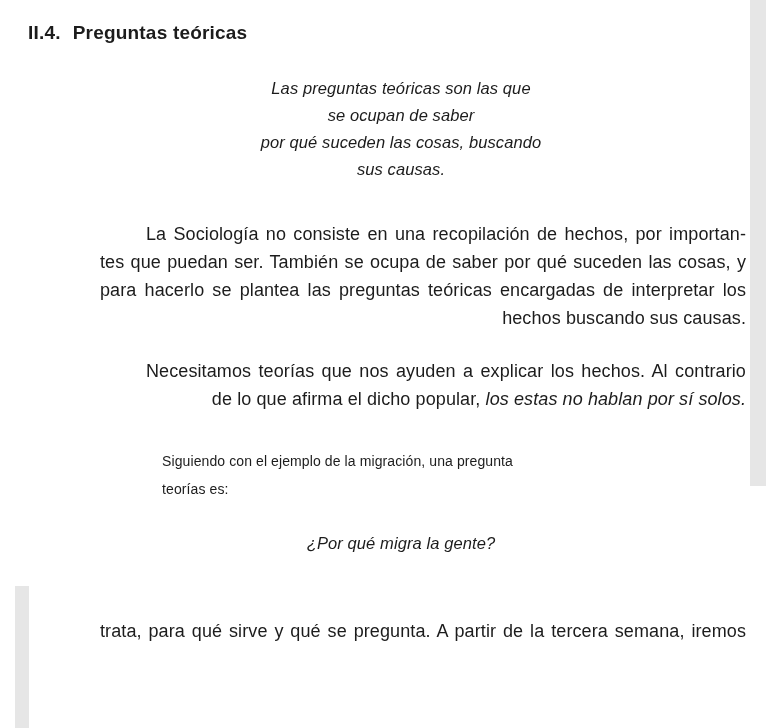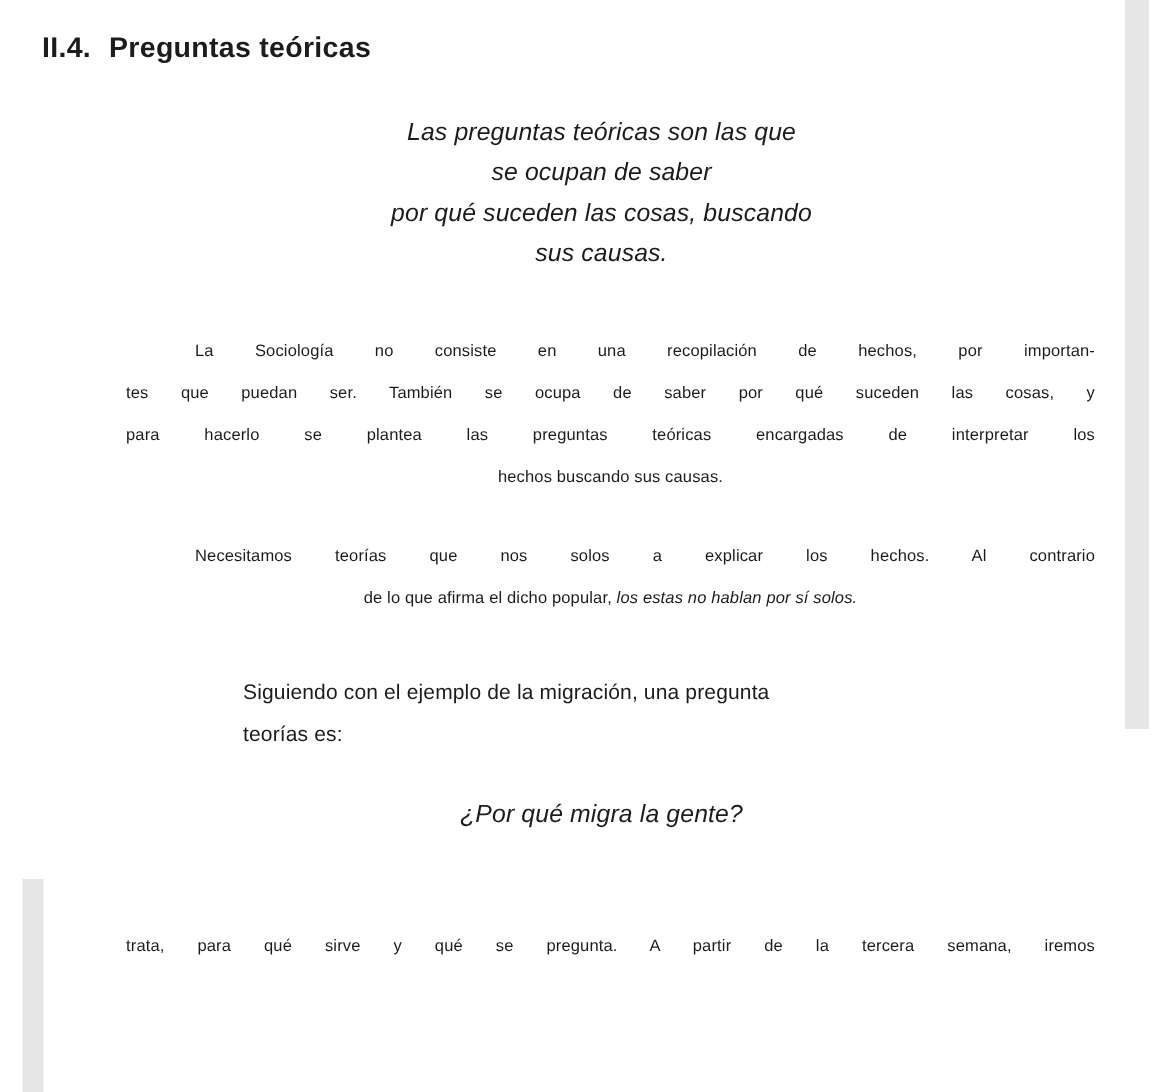--- a/index.html
+++ b/index.html
@@ -30,29 +30,29 @@
   }
   .heading .num { margin-right: 12px; }
 
   .epigraph {
     position: absolute; top: 75px; left: 10px; width: 782px;
     text-align: center; font-style: italic;
     font-size: 16.5px; line-height: 27px; letter-spacing: 0.1px;
   }
 
   .para {
-    position: absolute; left: 84px; width: 646px;
-    font-size: 11px; line-height: 28px; letter-spacing: 0.1px;
+    position: absolute; left: 100px; width: 646px;
+    font-size: 18px; line-height: 28px; letter-spacing: 0.1px;
   }
   .para-1 { top: 220px; }
   .para-2 { top: 357px; }
   .para-3 { top: 617px; }
 
   .jline { text-align: justify; text-align-last: justify; }
-  .lastline { text-align: center; }
+  .lastline { text-align: right; }
   .indent { text-indent: 46px; }
   .it { font-style: italic; }
 
   .aside-block {
     position: absolute; left: 162px; top: 447px; width: 520px;
     font-size: 14px; line-height: 28px; letter-spacing: 0.1px;
   }
 
   .question {
     position: absolute; top: 530px; left: 10px; width: 782px;
@@ -80,21 +80,21 @@
   </div>
 
   <div class="para para-1">
     <div class="jline indent">La Sociología no consiste en una recopilación de hechos, por importan-</div>
     <div class="jline">tes que puedan ser. También se ocupa de saber por qué suceden las cosas, y</div>
     <div class="jline">para hacerlo se plantea las preguntas teóricas encargadas de interpretar los</div>
     <div class="lastline">hechos buscando sus causas.</div>
   </div>
 
   <div class="para para-2">
-    <div class="jline indent">Necesitamos teorías que nos solos a explicar los hechos. Al contrario</div>
+    <div class="jline indent">Necesitamos teorías que nos ayuden a explicar los hechos. Al contrario</div>
     <div class="lastline"><span>de lo que afirma el dicho popular, </span><span class="it">los estas no hablan por sí solos.</span></div>
   </div>
 
   <div class="aside-block">
     <div>Siguiendo con el ejemplo de la migración, una pregunta</div>
     <div>teorías es:</div>
   </div>
 
   <div class="question">¿Por qué migra la gente?</div>
 

